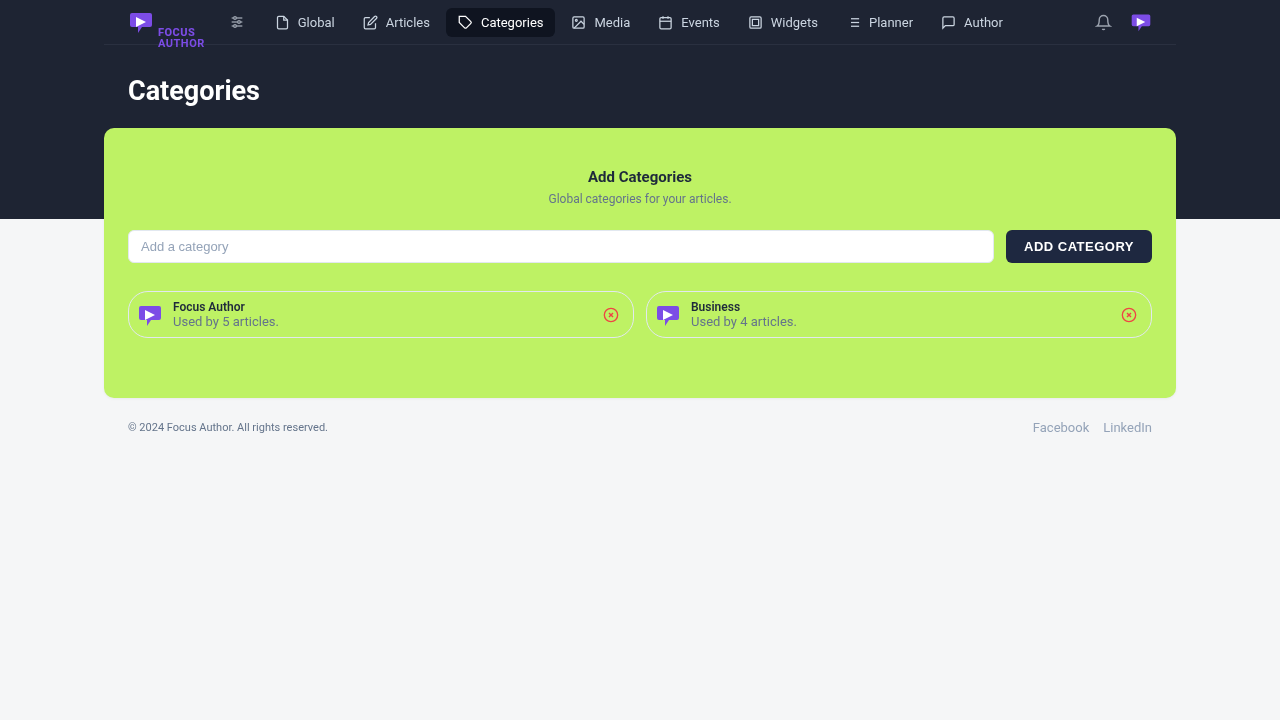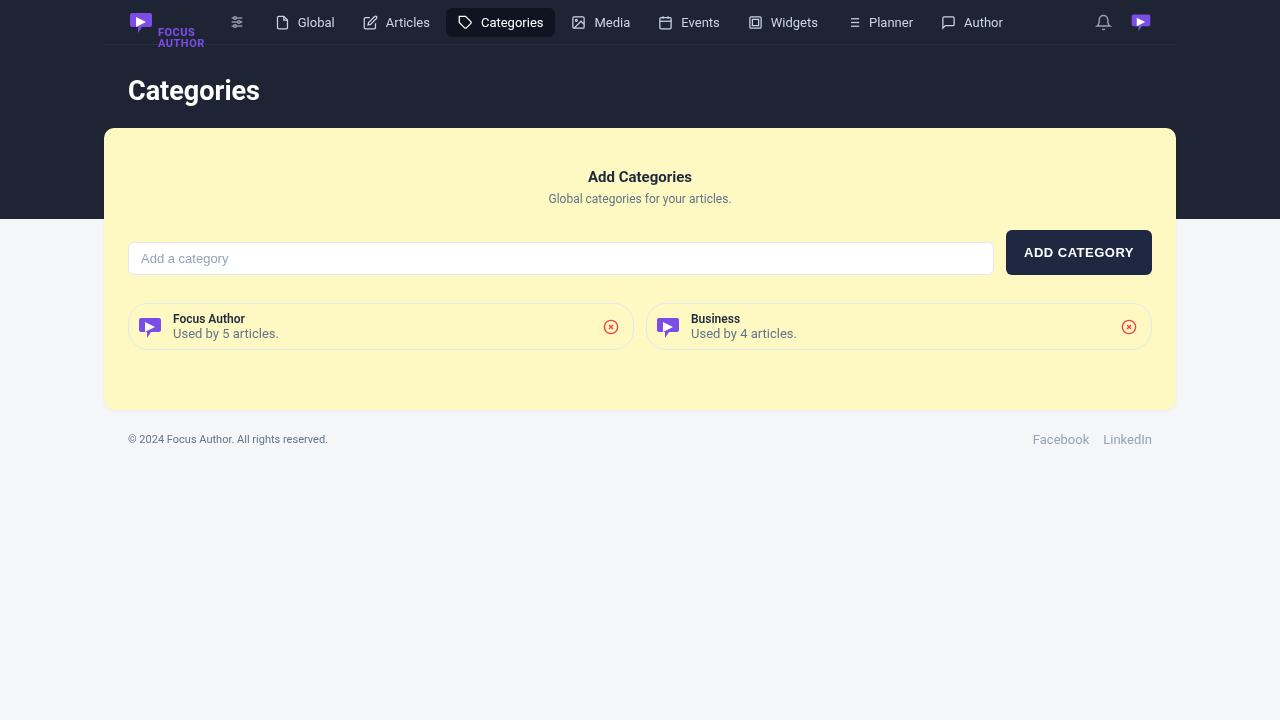--- a/index.html
+++ b/index.html
@@ -114,21 +114,21 @@
       padding: 30px 24px 0;
     }
     .page-title {
       color: #ffffff;
       font-size: 27px;
       font-weight: 700;
     }
     .main-card {
       max-width: 1072px;
       margin: -91px auto 0;
-      background: #fef9c3;
+      background: #bef264;
       border-radius: 10px;
       padding: 40px 24px 60px;
       box-shadow: 0 1px 3px rgba(0,0,0,0.05);
       position: relative;
     }
     .card-header {
       text-align: center;
       margin-bottom: 24px;
     }
     .card-title {
@@ -147,21 +147,20 @@
       margin-bottom: 28px;
     }
     .text-input {
       flex: 1;
       border: 1px solid #e2e8f0;
       border-radius: 6px;
       padding: 8px 12px;
       font-size: 13px;
       color: #64748b;
       outline: none;
-      margin-top: 12px;
     }
     .text-input::placeholder {
       color: #94a3b8;
     }
     .add-btn {
       background: #1e2840;
       color: #ffffff;
       border: none;
       padding: 0 18px;
       font-size: 13px;

